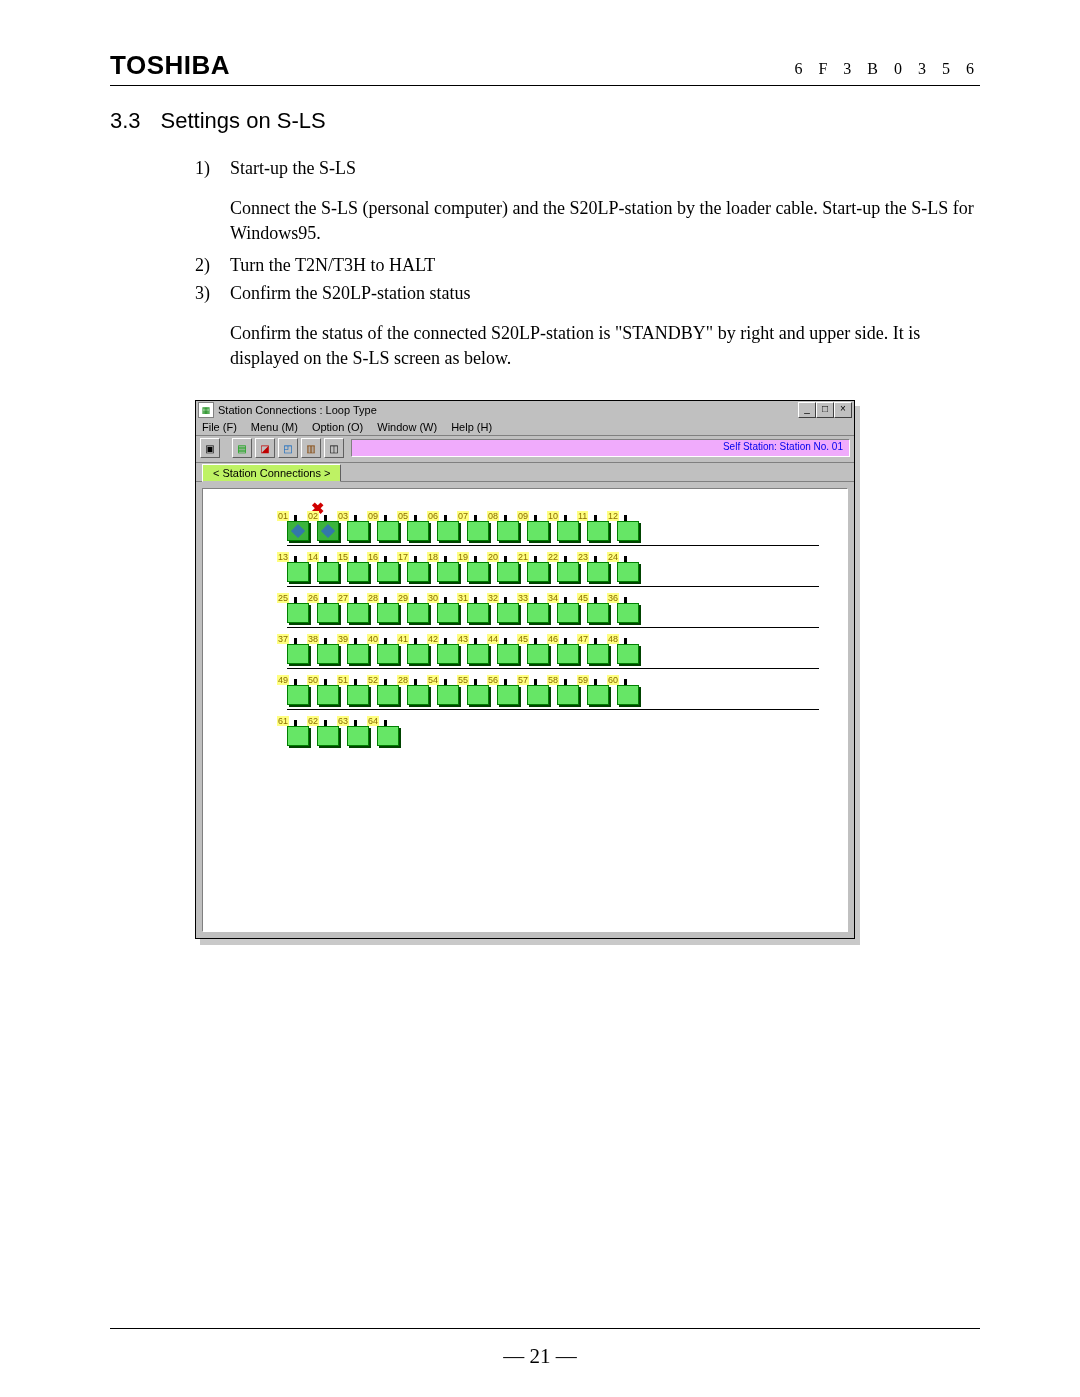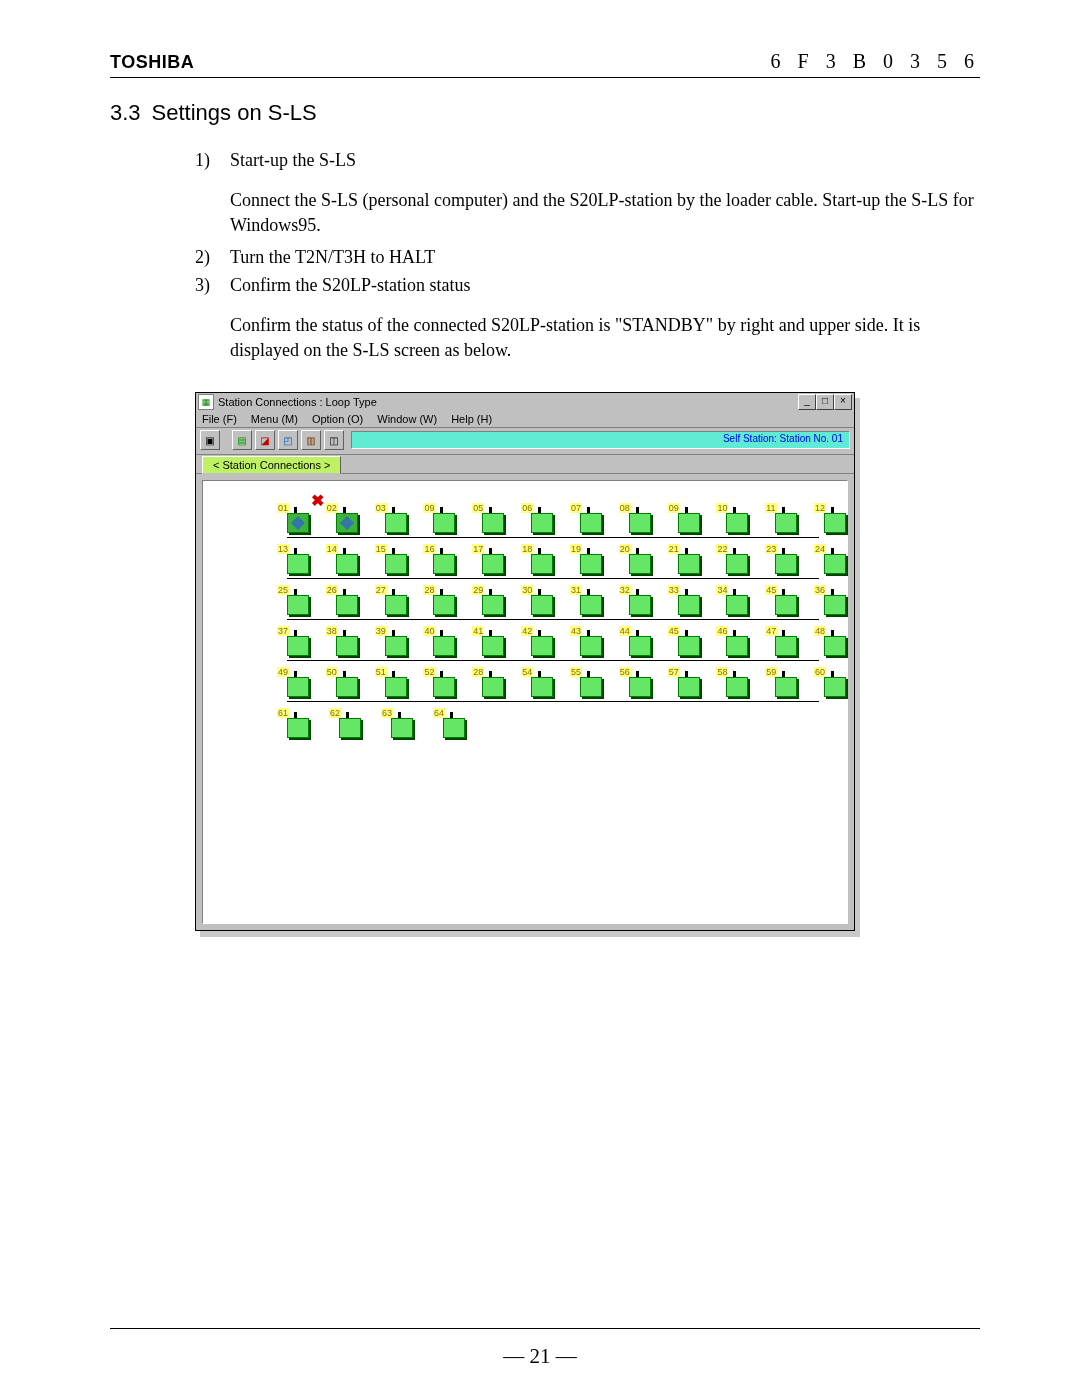--- a/index.html
+++ b/index.html
@@ -18,40 +18,40 @@
   }
   .header {
     display: flex;
     justify-content: space-between;
     align-items: baseline;
     padding-bottom: 4px;
   }
   .brand {
     font-family: Arial, Helvetica, sans-serif;
     font-weight: 900;
-    font-size: 18px;
+    font-size: 26px;
     letter-spacing: 0.5px;
   }
   .doc-code {
     font-family: "Times New Roman", serif;
-    font-size: 20px;
+    font-size: 16px;
     letter-spacing: 6px;
     margin-left: 12px;
   }
   .top-rule {
     border: none;
     border-top: 1.5px solid #000;
     margin: 0 0 22px 0;
   }
   .sec {
     font-family: Arial, Helvetica, sans-serif;
     font-size: 22px;
     margin: 0 0 22px 0;
     display: flex;
-    gap: 11px;
+    gap: 20px;
   }
   .body-text { font-size: 18px; line-height: 1.35; }
   .item { display: flex; margin: 4px 0 4px 85px; }
   .item .num { width: 35px; flex: 0 0 35px; }
   .item .txt { flex: 1; }
   .para { margin: 16px 0 8px 120px; }
 
   
   .shot {
     margin: 30px 0 0 85px;
@@ -100,21 +100,21 @@
     width: 18px; height: 18px;
     background: #c0c0c0;
     border: 1px solid #fff;
     border-right-color:#606060; border-bottom-color:#606060;
     display:flex;align-items:center;justify-content:center;
     font-size:10px;
   }
   .tsep { width: 6px; }
   .statusfield {
     flex: 1; height: 16px;
-    background: #5eead4;
+    background: #f0abfc;
     border: 1px solid #808080;
     border-right-color:#fff; border-bottom-color:#fff;
     margin-left: 4px;
     position: relative;
   }
   .statusfield .lbl {
     position: absolute; right: 6px; top: 1px;
     color: #0000ee; font-size: 10px;
   }
   .tabstrip {
@@ -140,21 +140,21 @@
     height: 418px;
     position: relative;
     padding: 24px 0 0 84px;
   }
   .xmark {
     position: absolute; left: 108px; top: 10px;
     font-size: 16px; font-weight: bold;
     color: #d00000;
   }
   .row {
-    display: flex; gap: 26px;
+    display: flex; gap: 4px;
     margin-bottom: 6px;
   }
   .rowline {
     border: none; border-top: 1px solid #000;
     margin: 0 28px 8px 0;
   }
   .station {
     width: 26px; height: 26px;
     position: relative;
   }

